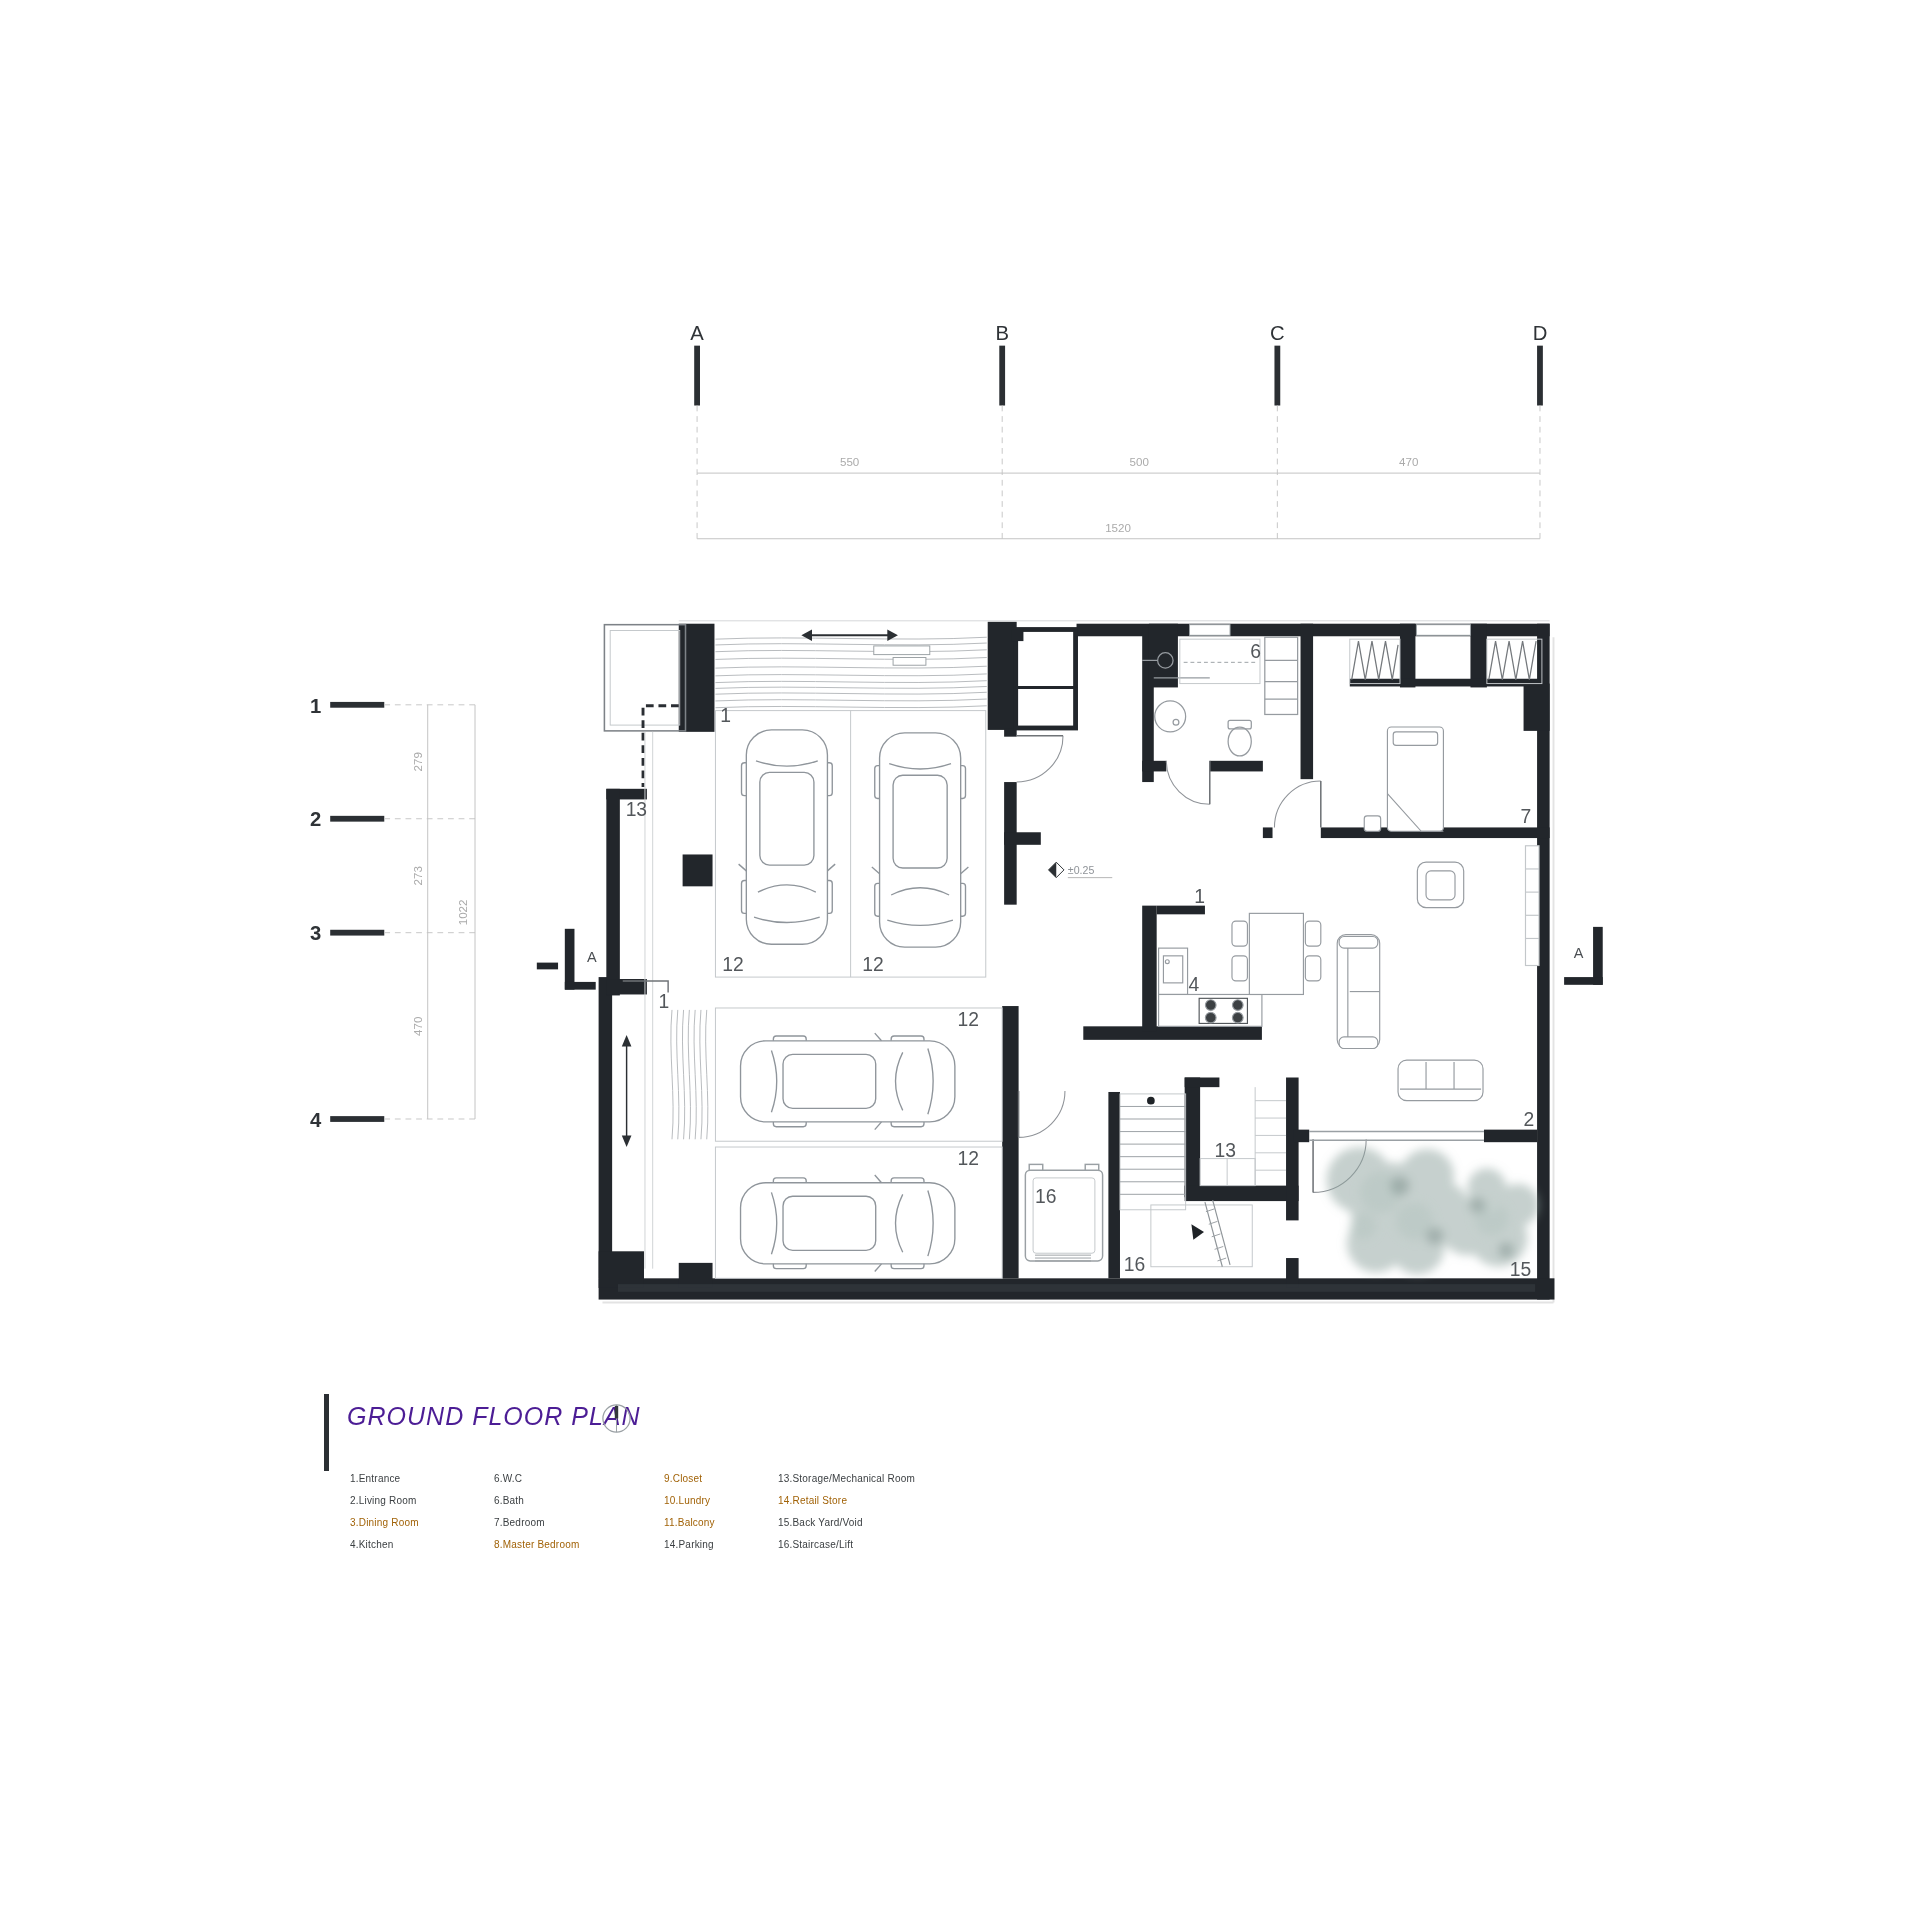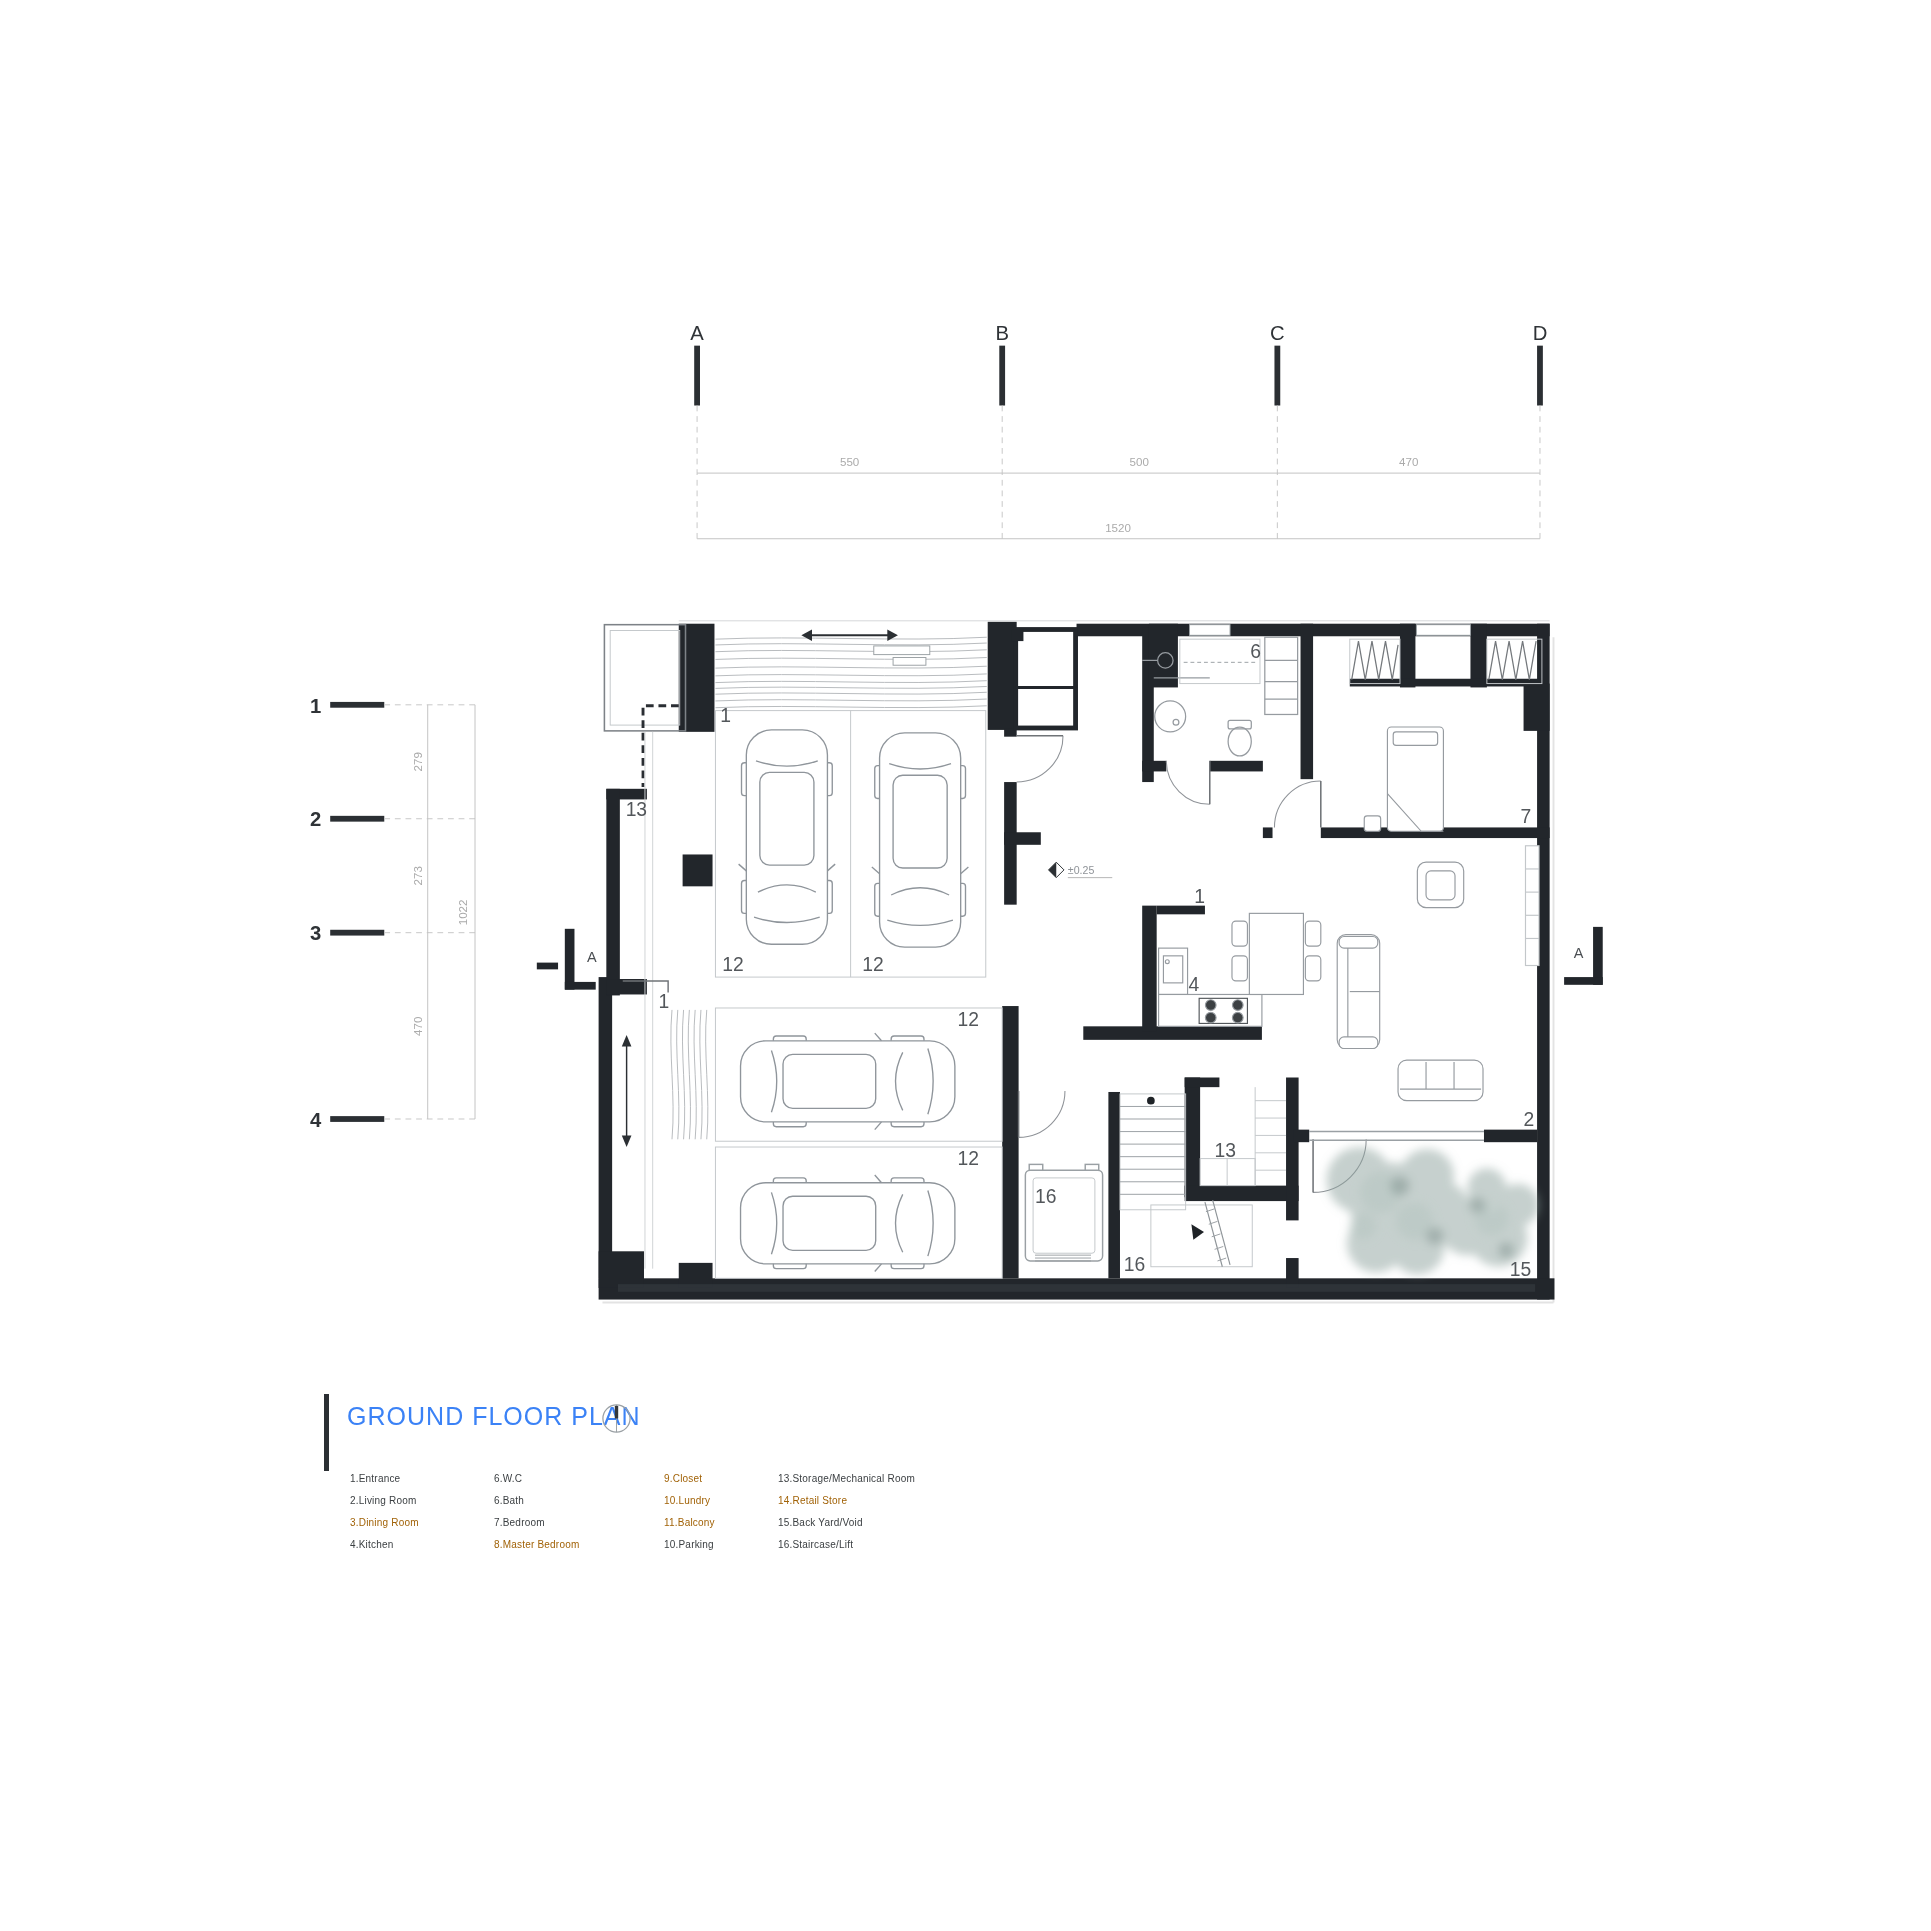--- a/index.html
+++ b/index.html
@@ -1,21 +1,21 @@
 <!DOCTYPE html>
 <html><head>
 <meta charset="utf-8">
 <style>
   html,body{margin:0;padding:0;background:#fff;}
   .page{position:relative;width:1931px;height:1931px;background:#ffffff;overflow:hidden;
         font-family:"Liberation Sans",sans-serif;}
   svg text{font-family:"Liberation Sans",sans-serif;}
   .titleblock{position:absolute;left:324px;top:1394px;display:flex;align-items:flex-start;}
   .vbar{width:4.8px;height:77px;background:#2b2f33;margin-right:18.3px;}
-  .title{font-size:25px;color:#3b82f6;letter-spacing:1px;margin:7.7px 0 0 0;font-weight:400;}
+  .title{font-size:25px;color:#4c1d95;letter-spacing:1px;margin:7.7px 0 0 0;font-weight:400;font-style:italic;}
   .north{position:absolute;left:276px;top:7.7px;}
   .legend{position:absolute;left:350px;top:1468px;display:grid;
           grid-template-rows:repeat(4,22px);grid-auto-flow:column;
           grid-template-columns:144px 170px 114px auto;
           font-size:10px;color:#3c4043;letter-spacing:0.2px;}
   .legend .li{white-space:nowrap;line-height:22px;}
   .legend .dim{color:#a16207;}
 </style>
 </head>
 <body>
@@ -426,21 +426,21 @@
   <span class="li">2.Living Room</span>
   <span class="li dim">3.Dining Room</span>
   <span class="li">4.Kitchen</span>
   <span class="li">6.W.C</span>
   <span class="li">6.Bath</span>
   <span class="li">7.Bedroom</span>
   <span class="li dim">8.Master Bedroom</span>
   <span class="li dim">9.Closet</span>
   <span class="li dim">10.Lundry</span>
   <span class="li dim">11.Balcony</span>
-  <span class="li">10.Parking</span>
+  <span class="li">14.Parking</span>
   <span class="li">13.Storage/Mechanical Room</span>
   <span class="li dim">14.Retail Store</span>
   <span class="li">15.Back Yard/Void</span>
   <span class="li">16.Staircase/Lift</span>
 </div>
 
 </div>
 
 
 </body></html>

